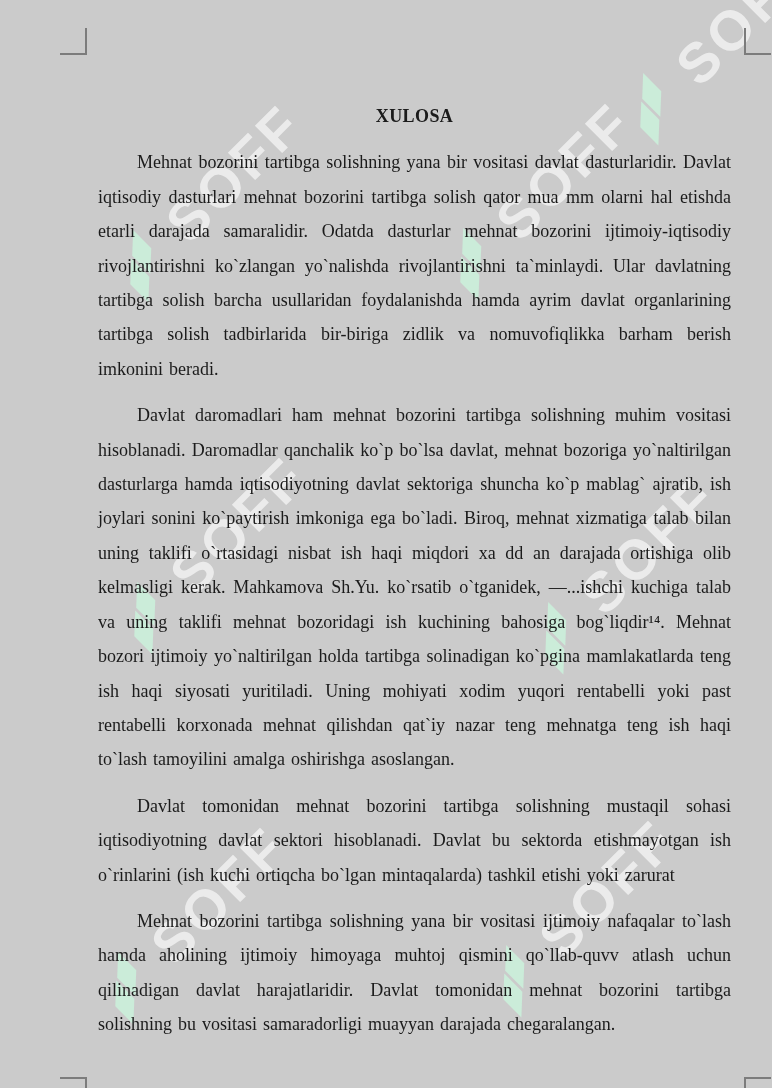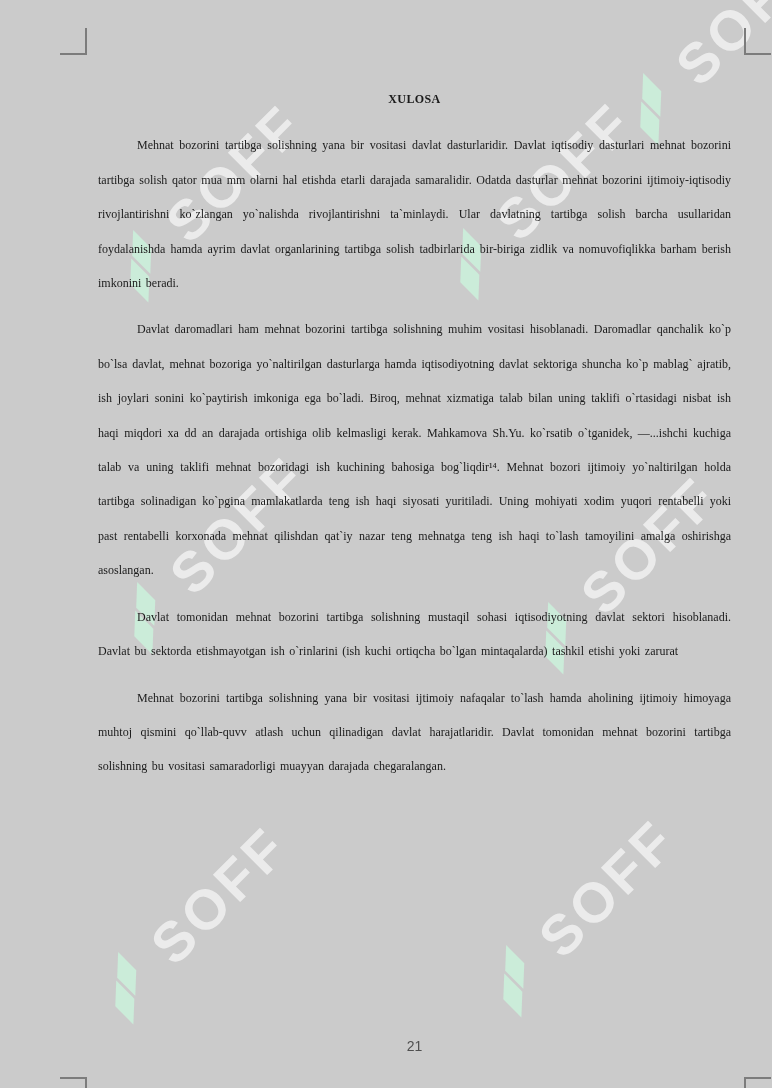--- a/index.html
+++ b/index.html
@@ -29,23 +29,23 @@
     font-family:"Liberation Sans", sans-serif;
     font-weight:bold;
     font-size:56px;
     letter-spacing:4px;
     color:rgba(255,255,255,0.62);
   }
   .wm svg{display:block;opacity:0.95;}
   
   .content{
     position:absolute;
-    left:86px;top:82px;width:657px;
+    left:86px;top:99px;width:657px;
     color:#1b1b1b;
-    font-size:12px;
+    font-size:18px;
     line-height:34.4px;
   }
   .title{
     text-align:center;
     font-weight:bold;
     letter-spacing:0.4px;
   }
   .para{
     margin:12px;
     text-align:justify;
@@ -122,15 +122,14 @@
   <div class="crop br"></div>
 
   <div class="content">
     <div class="title">XULOSA</div>
     <p class="para">Mehnat bozorini tartibga solishning yana bir vositasi davlat dasturlaridir. Davlat iqtisodiy dasturlari mehnat bozorini tartibga solish qator mua mm olarni hal etishda etarli darajada samaralidir. Odatda dasturlar mehnat bozorini ijtimoiy-iqtisodiy rivojlantirishni ko`zlangan yo`nalishda rivojlantirishni ta`minlaydi. Ular davlatning tartibga solish barcha usullaridan foydalanishda hamda ayrim davlat organlarining tartibga solish tadbirlarida bir-biriga zidlik va nomuvofiqlikka barham berish imkonini beradi.</p>
     <p class="para">Davlat daromadlari ham mehnat bozorini tartibga solishning muhim vositasi hisoblanadi. Daromadlar qanchalik ko`p bo`lsa davlat, mehnat bozoriga yo`naltirilgan dasturlarga hamda iqtisodiyotning davlat sektoriga shuncha ko`p mablag` ajratib, ish joylari sonini ko`paytirish imkoniga ega bo`ladi. Biroq, mehnat xizmatiga talab bilan uning taklifi o`rtasidagi nisbat ish haqi miqdori xa dd an darajada ortishiga olib kelmasligi kerak. Mahkamova Sh.Yu. ko`rsatib o`tganidek, —...ishchi kuchiga talab va uning taklifi mehnat bozoridagi ish kuchining bahosiga bog`liqdir¹⁴. Mehnat bozori ijtimoiy yo`naltirilgan holda tartibga solinadigan ko`pgina mamlakatlarda teng ish haqi siyosati yuritiladi. Uning mohiyati xodim yuqori rentabelli yoki past rentabelli korxonada mehnat qilishdan qat`iy nazar teng mehnatga teng ish haqi to`lash tamoyilini amalga oshirishga asoslangan.</p>
     <p class="para">Davlat tomonidan mehnat bozorini tartibga solishning mustaqil sohasi iqtisodiyotning davlat sektori hisoblanadi. Davlat bu sektorda etishmayotgan ish o`rinlarini (ish kuchi ortiqcha bo`lgan mintaqalarda) tashkil etishi yoki zarurat</p>
     <p class="para">Mehnat bozorini tartibga solishning yana bir vositasi ijtimoiy nafaqalar to`lash hamda aholining ijtimoiy himoyaga muhtoj qismini qo`llab-quvv atlash uchun qilinadigan davlat harajatlaridir. Davlat tomonidan mehnat bozorini tartibga solishning bu vositasi samaradorligi muayyan darajada chegaralangan.</p>
   </div>
 
-  <div class="pagenum">21</div>
 
 </div>
 
 </body></html>

